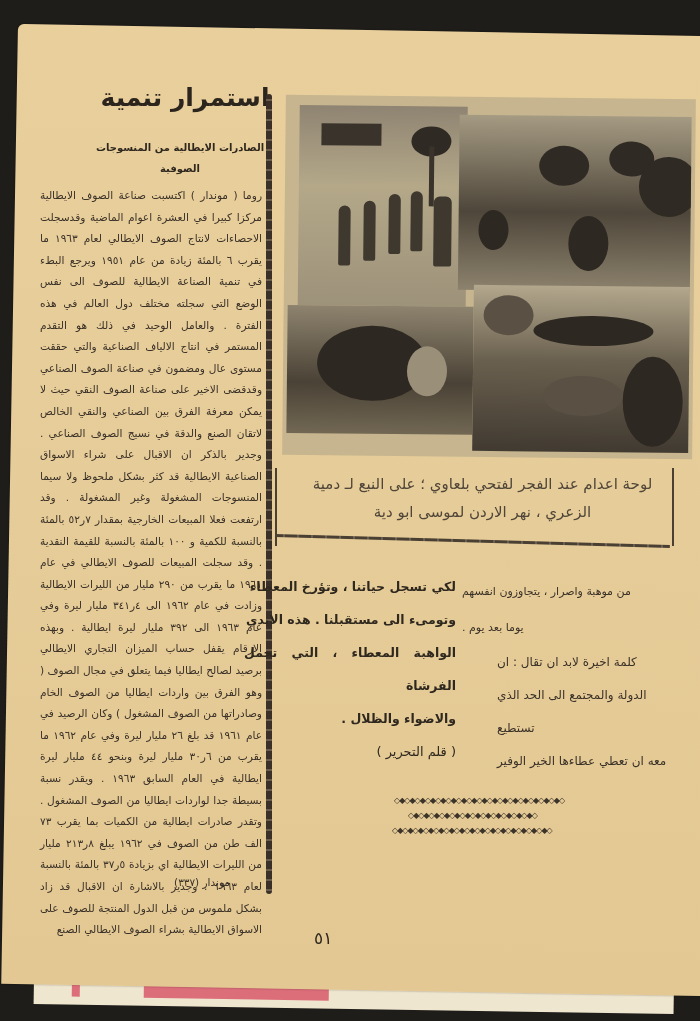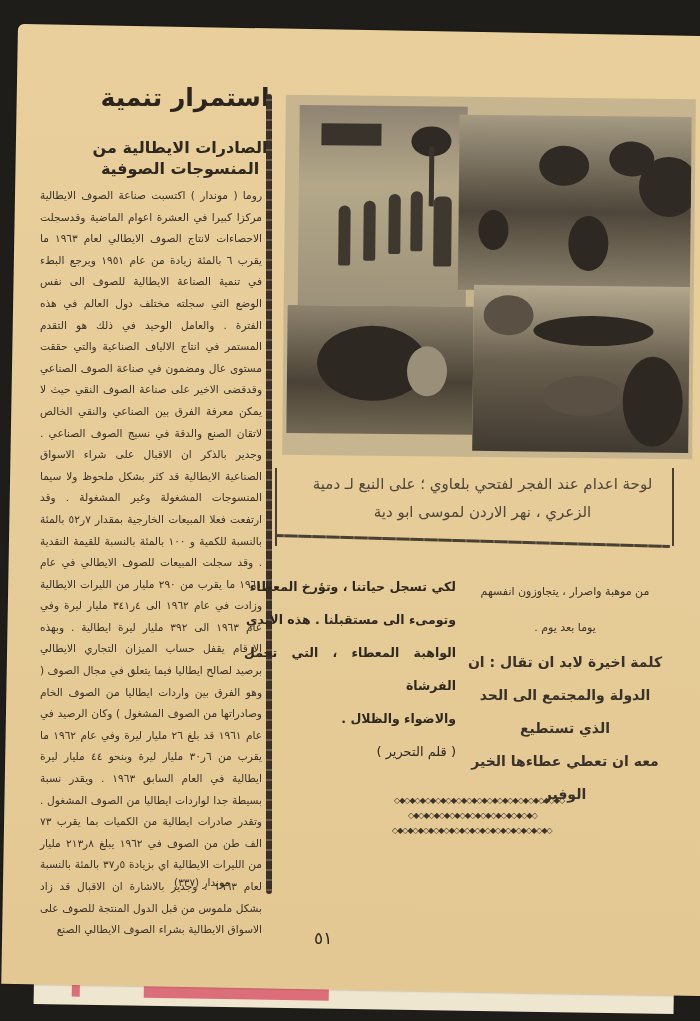--- a/index.html
+++ b/index.html
@@ -26,21 +26,21 @@
   }
   .title {
     position:absolute; left:85px; top:83px; width:200px;
     direction:rtl; text-align:center;
     font-family:"DejaVu Sans", sans-serif; font-weight:bold;
     font-size:25px; color:#2c251d;
   }
   .subtitle {
     position:absolute; left:85px; top:137px; width:190px;
     direction:rtl; text-align:center;
-    font-size:16px; font-weight:bold; line-height:21px; color:#2f281f;
+    font-size:10px; font-weight:bold; line-height:21px; color:#2f281f;
   }
   .col-left {
     position:absolute; left:40px; top:185px; width:222px;
     direction:rtl; text-align:justify;
     font-size:10.6px; line-height:21.6px; color:#3a3128;
   }
   .col-left p { margin:0; }
   .sign {
     position:absolute; left:80px; top:876px; width:150px;
     direction:rtl; font-size:10.5px; color:#3a3128;
@@ -80,25 +80,25 @@
   }
   .col-mid {
     position:absolute; left:244px; top:570px; width:212px;
     direction:rtl; text-align:justify;
     font-size:12.5px; font-weight:bold; line-height:33px; color:#2f281f;
   }
   .col-mid p { margin:0; }
   .col-mid .credit { text-align:right; font-weight:normal; font-size:13px; padding-left:60px; }
   .col-right {
     position:absolute; left:462px; top:574px; width:206px;
-    direction:rtl; text-align:center;
+    direction:rtl; text-align:left;
     font-size:11px; line-height:36px; color:#3a3128;
   }
   .col-right p { margin:0; }
-  .col-right .bold { font-weight:bold; font-size:14px; line-height:33px; }
+  .col-right .bold { font-weight:normal; font-size:12px; line-height:33px;margin-left:35px; }
   .ornament {
     position:absolute; direction:ltr; font-size:8px; color:#3c342a; letter-spacing:-1px;
     white-space:nowrap;
   }
   .pagenum {
     position:absolute; left:314px; top:928px;
     font-size:17px; color:#2f281f; direction:rtl;
   }
 </style>
 </head>

